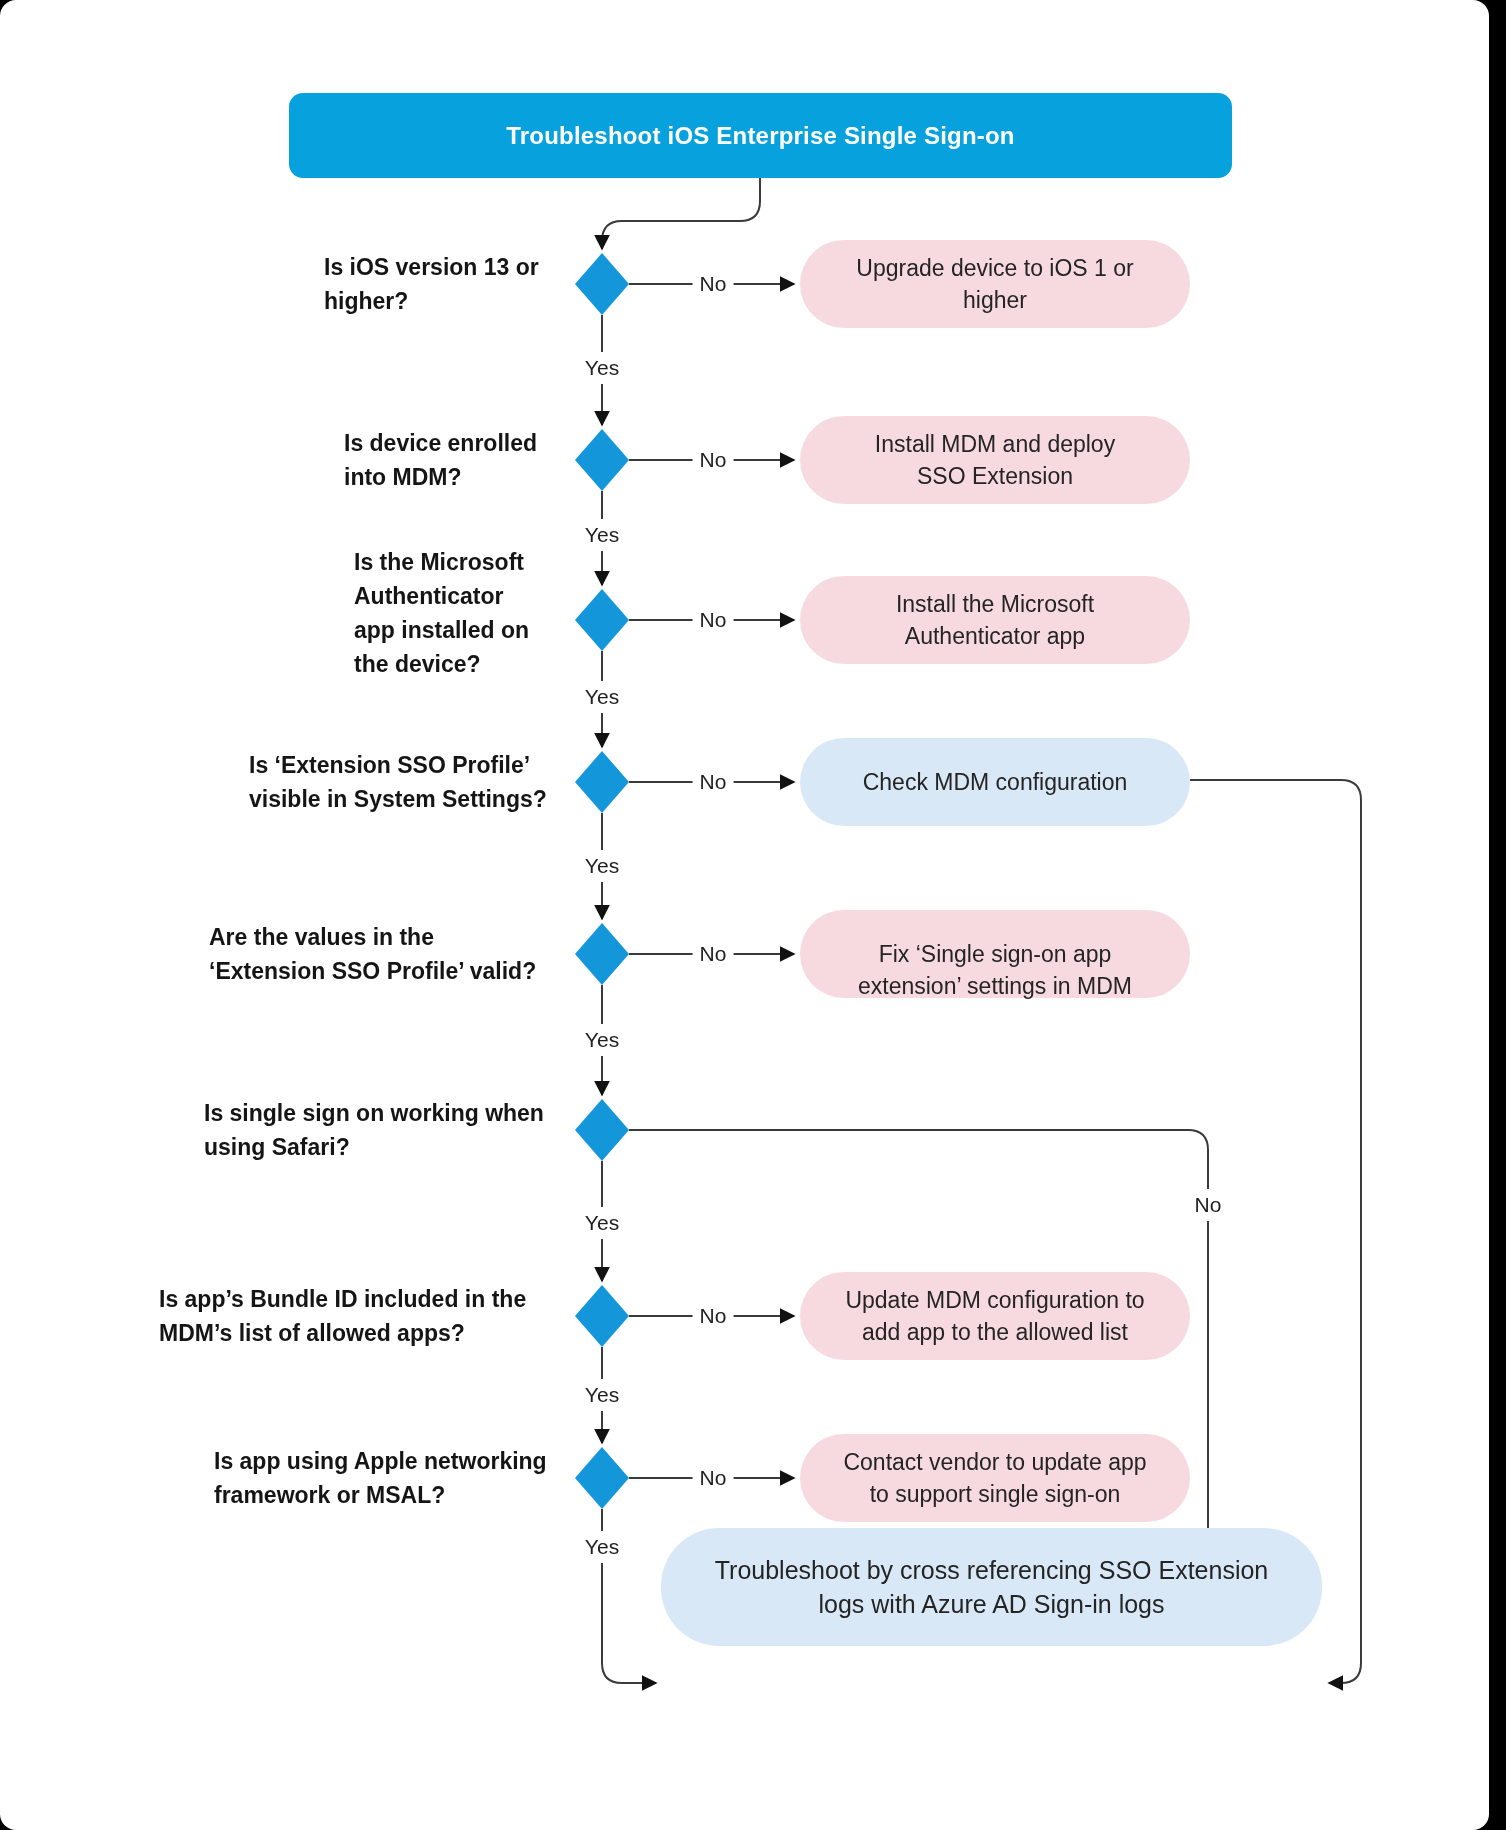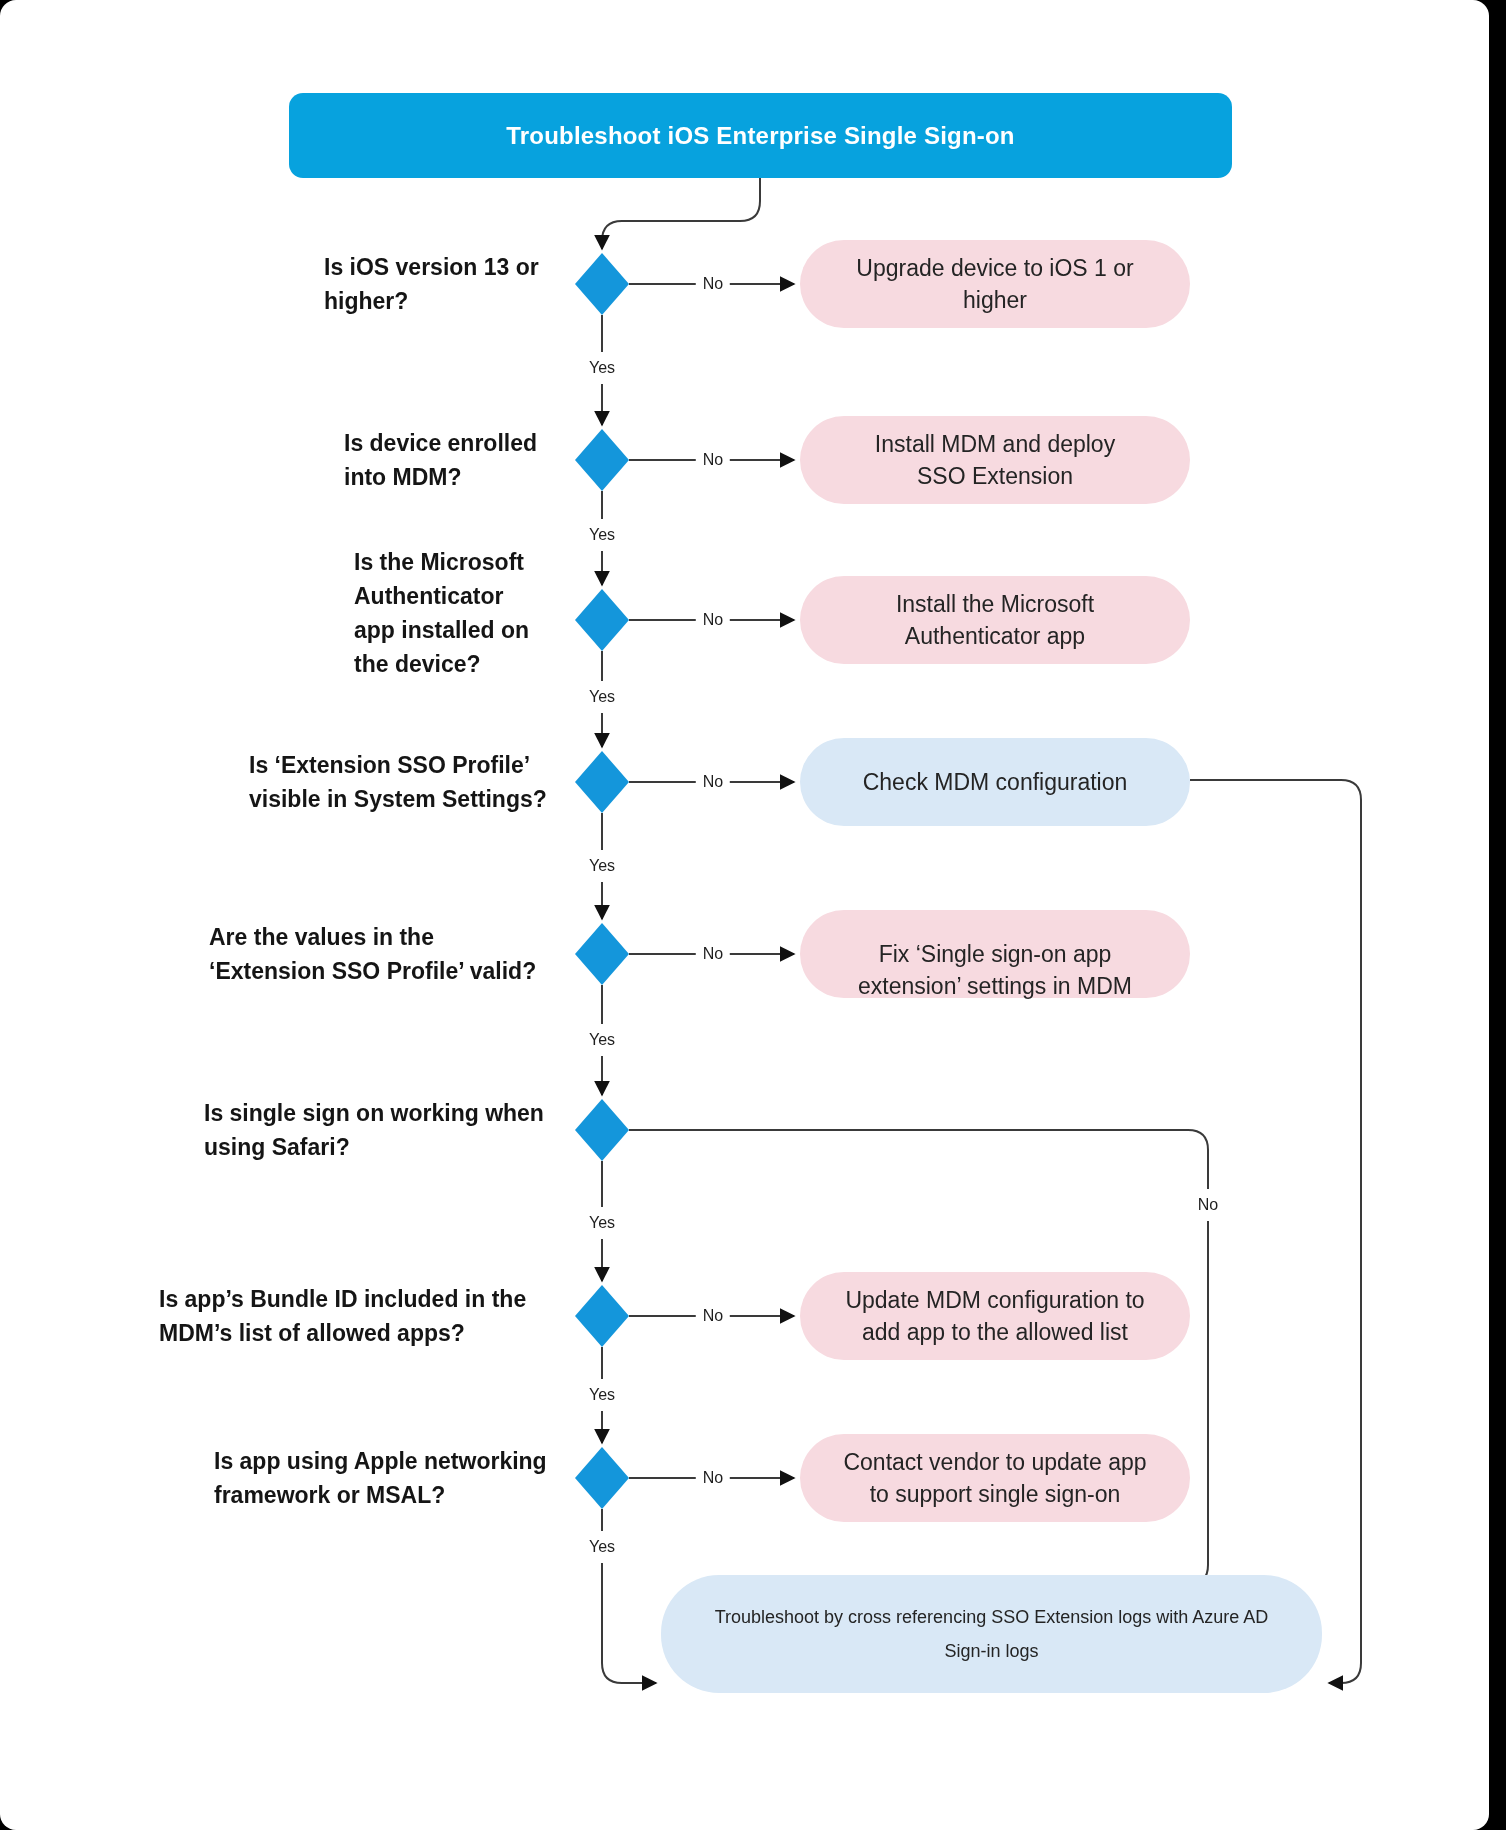--- a/index.html
+++ b/index.html
@@ -44,31 +44,31 @@
   .action span{display:inline-block;}
   .r1{top:240px;} .r1 span{max-width:310px;}
   .r2{top:416px;} .r2 span{max-width:255px;}
   .r3{top:576px;} .r3 span{max-width:240px;}
   .r4{top:738px;} .r4 span{max-width:330px;}
   .r5{top:910px;} .r5 span{max-width:295px;margin-top:32px;}
   .r7{top:1272px;} .r7 span{max-width:315px;}
   .r8{top:1434px;} .r8 span{max-width:320px;}
 
   .final-action{
-    position:absolute;left:661px;top:1575px;width:661px;height:118px;border-radius:58px;
+    position:absolute;left:661px;top:1528px;width:661px;height:118px;border-radius:58px;
     background:var(--action-blue,#d9e8f6);
     display:flex;align-items:center;justify-content:center;text-align:center;
-    font-size:18px;line-height:34px;color:#242424;
+    font-size:25px;line-height:34px;color:#242424;
   }
   .final-action span{display:inline-block;max-width:580px;}
 
   
   .wire-label{
     position:absolute;transform:translate(-50%,-50%);
-    background:#fff;color:#1f1f1f;font-size:16px;line-height:24px;
+    background:#fff;color:#1f1f1f;font-size:21px;line-height:24px;
   }
   .wire-label.v{padding:4px 5px;}  
   .wire-label.h{padding:1px 7px;}  
 </style>
 </head>
 <body>
 
 <div class="canvas">
 
   <svg class="wires" viewBox="0 0 1506 1830">

